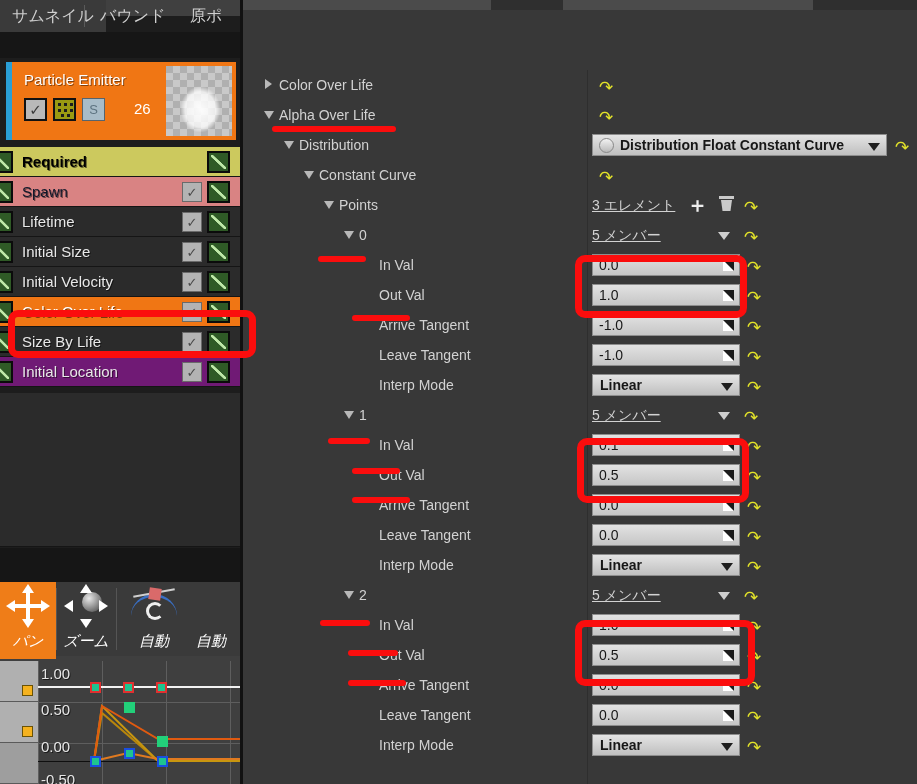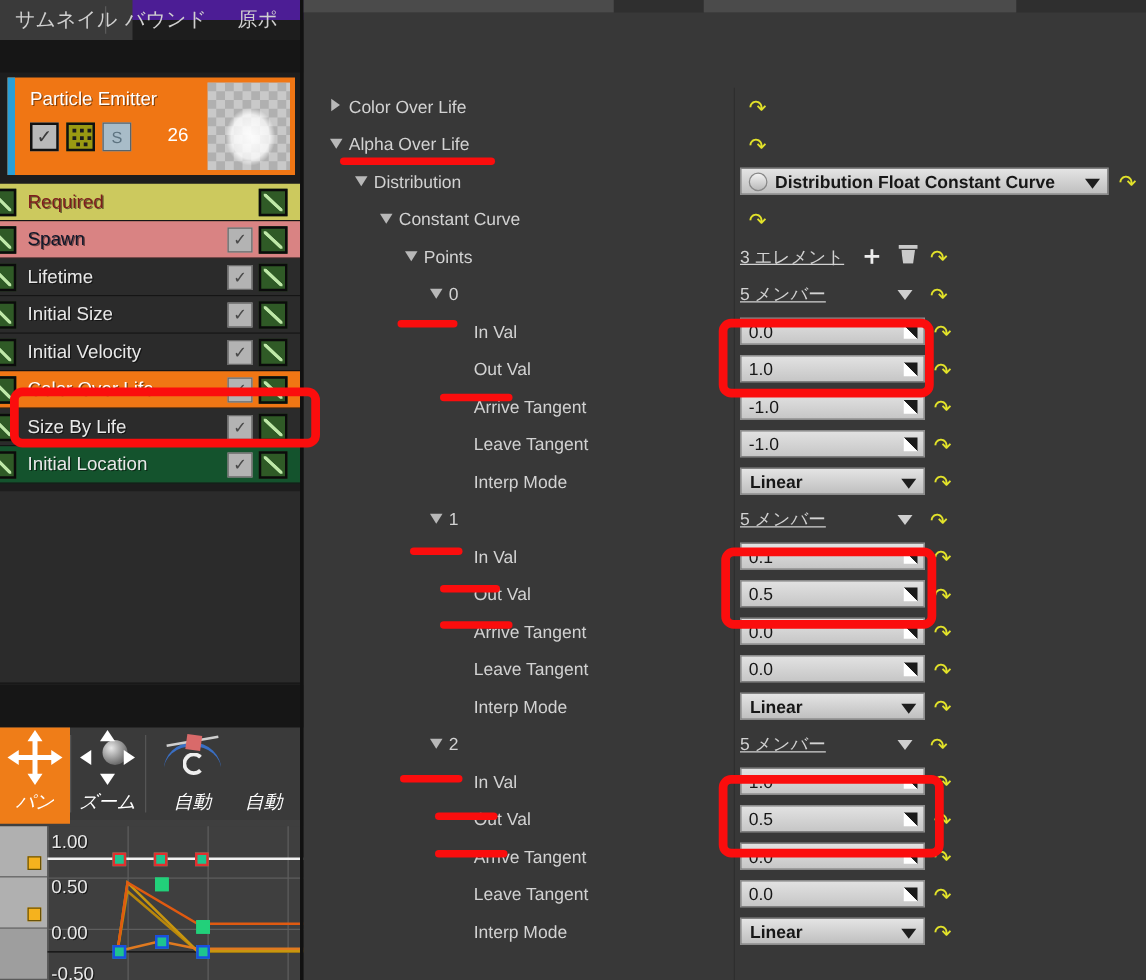--- a/index.html
+++ b/index.html
@@ -7,21 +7,21 @@
     width: 917px; height: 784px;
     background: #2b2b2b;
     font-family: "Liberation Sans", "DejaVu Sans", sans-serif;
     overflow: hidden;
   }
   #root { position: relative; width: 917px; height: 784px; }
 
   
   #left-panel { position: absolute; left: 0; top: 0; width: 243px; height: 784px; background: #1d1d1d; }
 
-  .lp-tabbar { position: absolute; left: 0; top: 0; width: 243px; height: 16px; background: #4c1d95; }
+  .lp-tabbar { position: absolute; left: 0; top: 0; width: 243px; height: 16px; background: #404040; }
   .lp-tab { position: absolute; top: 0; height: 32px; display: flex; align-items: center;
             color: #d0d0d0; font-size: 16px; padding: 0 12px; }
   .lp-tab.active { background: #3a3a3a; }
   .tab-div { position: absolute; top: 5px; width: 1px; height: 22px; background: #5a5a5a; }
 
   .lp-dark-strip { position: absolute; left: 0; top: 32px; width: 243px; height: 26px; background: #161616; }
 
   
   .emitter-card { position: absolute; left: 6px; top: 62px; width: 230px; height: 78px; background: #f07614; }
   .emitter-leftbar { position: absolute; left: 0px; top: 0; width: 6px; height: 78px; background: #2a9fd6; }
@@ -194,21 +194,21 @@
       </div>
       <div class="em-s">
           <span>S</span>
         </div>
       <div class="em-count">26</div>
     </div>
 
     <div class="mod-list" id="mod-list">
         <div class="mod-row" style="background: rgb(204, 201, 94);">
           <div class="mod-ico"></div>
-          <span class="mod-name" style="color: #7f1d1d;">Required</span>
+          <span class="mod-name" style="color: #000000; font-weight: bold;">Required</span>
           <div class="mod-graph"></div>
         </div>
         <div class="mod-row" style="background: rgb(217, 131, 131);">
           <div class="mod-ico"></div>
           <span class="mod-name" style="color: #0f172a;">Spawn</span>
           <div class="mod-chk">✓</div>
           <div class="mod-graph"></div>
         </div>
         <div class="mod-row" style="background: rgb(43, 43, 43);">
           <div class="mod-ico"></div>
@@ -233,21 +233,21 @@
           <span class="mod-name" style="color: rgb(255, 255, 255);">Color Over Life</span>
           <div class="mod-chk">✓</div>
           <div class="mod-graph"></div>
         </div>
         <div class="mod-row" style="background: rgb(43, 43, 43);">
           <div class="mod-ico"></div>
           <span class="mod-name" style="color: rgb(232, 232, 232);">Size By Life</span>
           <div class="mod-chk">✓</div>
           <div class="mod-graph"></div>
         </div>
-        <div class="mod-row" style="background: #14532d;">
+        <div class="mod-row" style="background: #701a75;">
           <div class="mod-ico"></div>
           <span class="mod-name" style="color: rgb(232, 232, 232);">Initial Location</span>
           <div class="mod-chk">✓</div>
           <div class="mod-graph"></div>
         </div>
       </div>
 
     <div class="lp-blank"></div>
     <div class="lp-black"></div>
 

